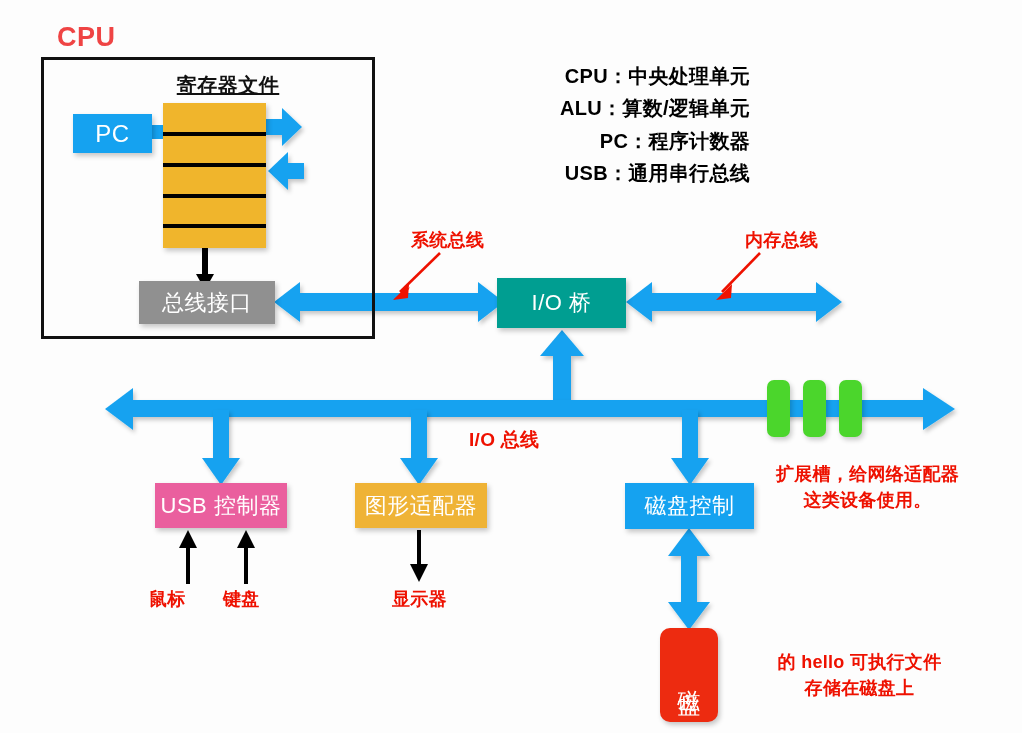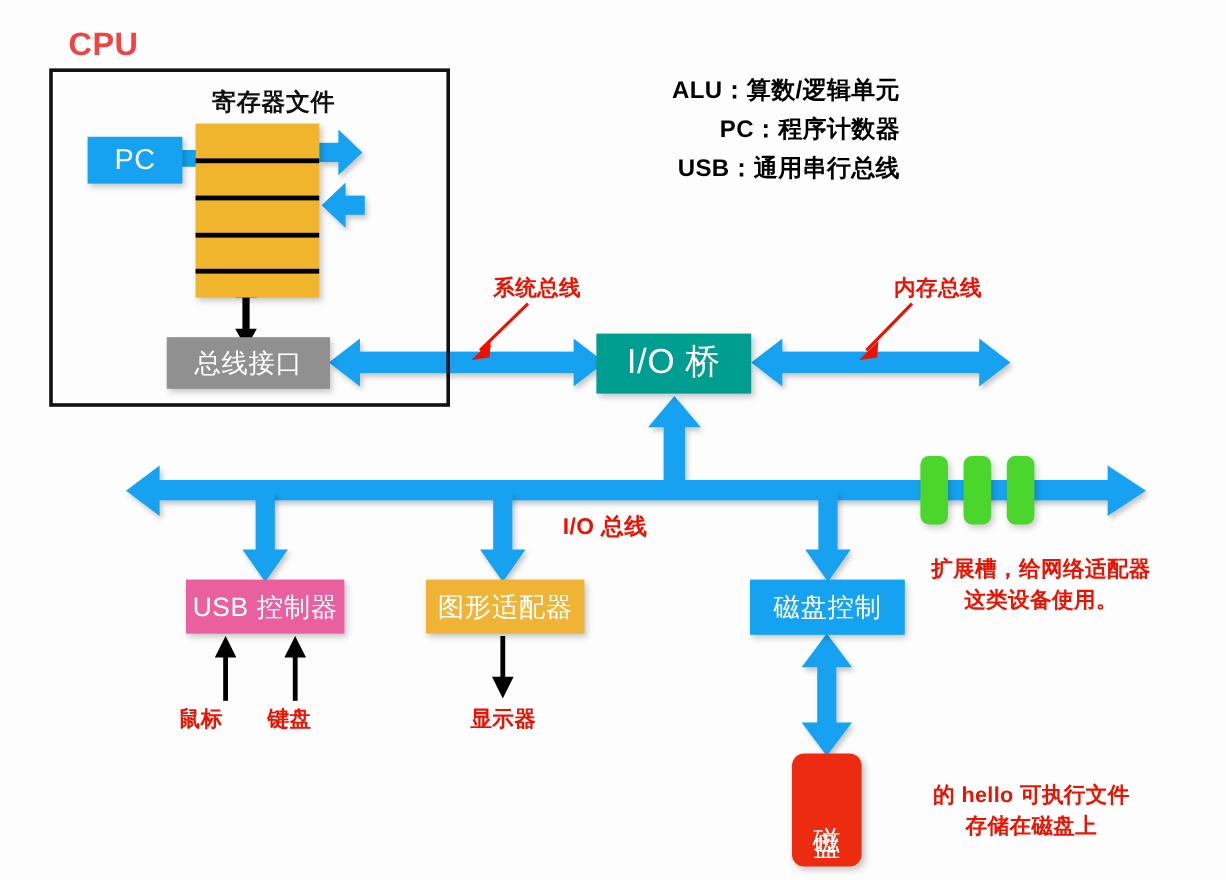--- a/index.html
+++ b/index.html
@@ -205,47 +205,50 @@
     <g stroke="#ee1100" stroke-width="2.6" fill="none">
       <line x1="760" y1="253" x2="722" y2="292"></line>
       <polygon points="716,300 732,284 731,298" fill="#ee1100" stroke="none"></polygon>
     </g>
   </svg>
 
   <div class="abs" id="cpu-title" style="left:57px; top:22px;">CPU</div>
 
   <div class="abs" id="cpu-frame" style="left:41px; top:57px; width:334px; height:282px;"></div>
 
-  <div class="abs" id="regfile-title" style="left:148px; top:72px; width:160px; text-align:center;">寄存器文件</div>
+  <div class="abs" id="regfile-title" style="left:148px; top:72px; width:160px; text-align:center;text-decoration:underline;">寄存器文件</div>
 
   <div class="abs" id="regfile" style="left:163px; top:103px; width:103px; height:145px;">
     <div class="divider" style="top:29px;"></div>
     <div class="divider" style="top:60px;"></div>
     <div class="divider" style="top:91px;"></div>
     <div class="divider" style="top:121px;"></div>
   </div>
 
   <div class="abs node node-blue" style="left:73px; top:114px; width:79px; height:39px; font-size:24px;">PC</div>
 
 
   <div class="abs node node-gray" style="left:139px; top:281px; width:136px; height:43px; font-size:22px;">总线接口</div>
 
   <div class="abs" id="legend" style="left:430px; top:60px; width:320px;">
     <div class="row">
+      <span class="term">CPU：</span><span>中央处理单元</span>
+    </div>
+    <div class="row">
       <span class="term">ALU：</span><span>算数/逻辑单元</span>
     </div>
     <div class="row">
       <span class="term">PC：</span><span>程序计数器</span>
     </div>
     <div class="row">
       <span class="term">USB：</span><span>通用串行总线</span>
     </div>
   </div>
 
-  <div class="abs node node-teal" style="left:497px; top:278px; width:129px; height:50px; font-size:29px;">I/O 桥</div>
+  <div class="abs node node-teal" style="left:497px; top:278px; width:129px; height:50px; font-size:22px;">I/O 桥</div>
 
 
   <div class="abs redlabel" style="left:411px; top:228px;">系统总线</div>
 
   <div class="abs redlabel" style="left:745px; top:228px;">内存总线</div>
 
   <div class="abs redlabel" style="left:469px; top:427px; font-size:19px;">I/O 总线</div>
 
   <div class="abs" style="left:767px; top:380px; width:23px; height:57px; background:#4bd62c; border-radius:7px; box-shadow:2px 3px 5px rgba(0,0,0,0.2);"></div>
   <div class="abs" style="left:803px; top:380px; width:23px; height:57px; background:#4bd62c; border-radius:7px; box-shadow:2px 3px 5px rgba(0,0,0,0.2);"></div>

